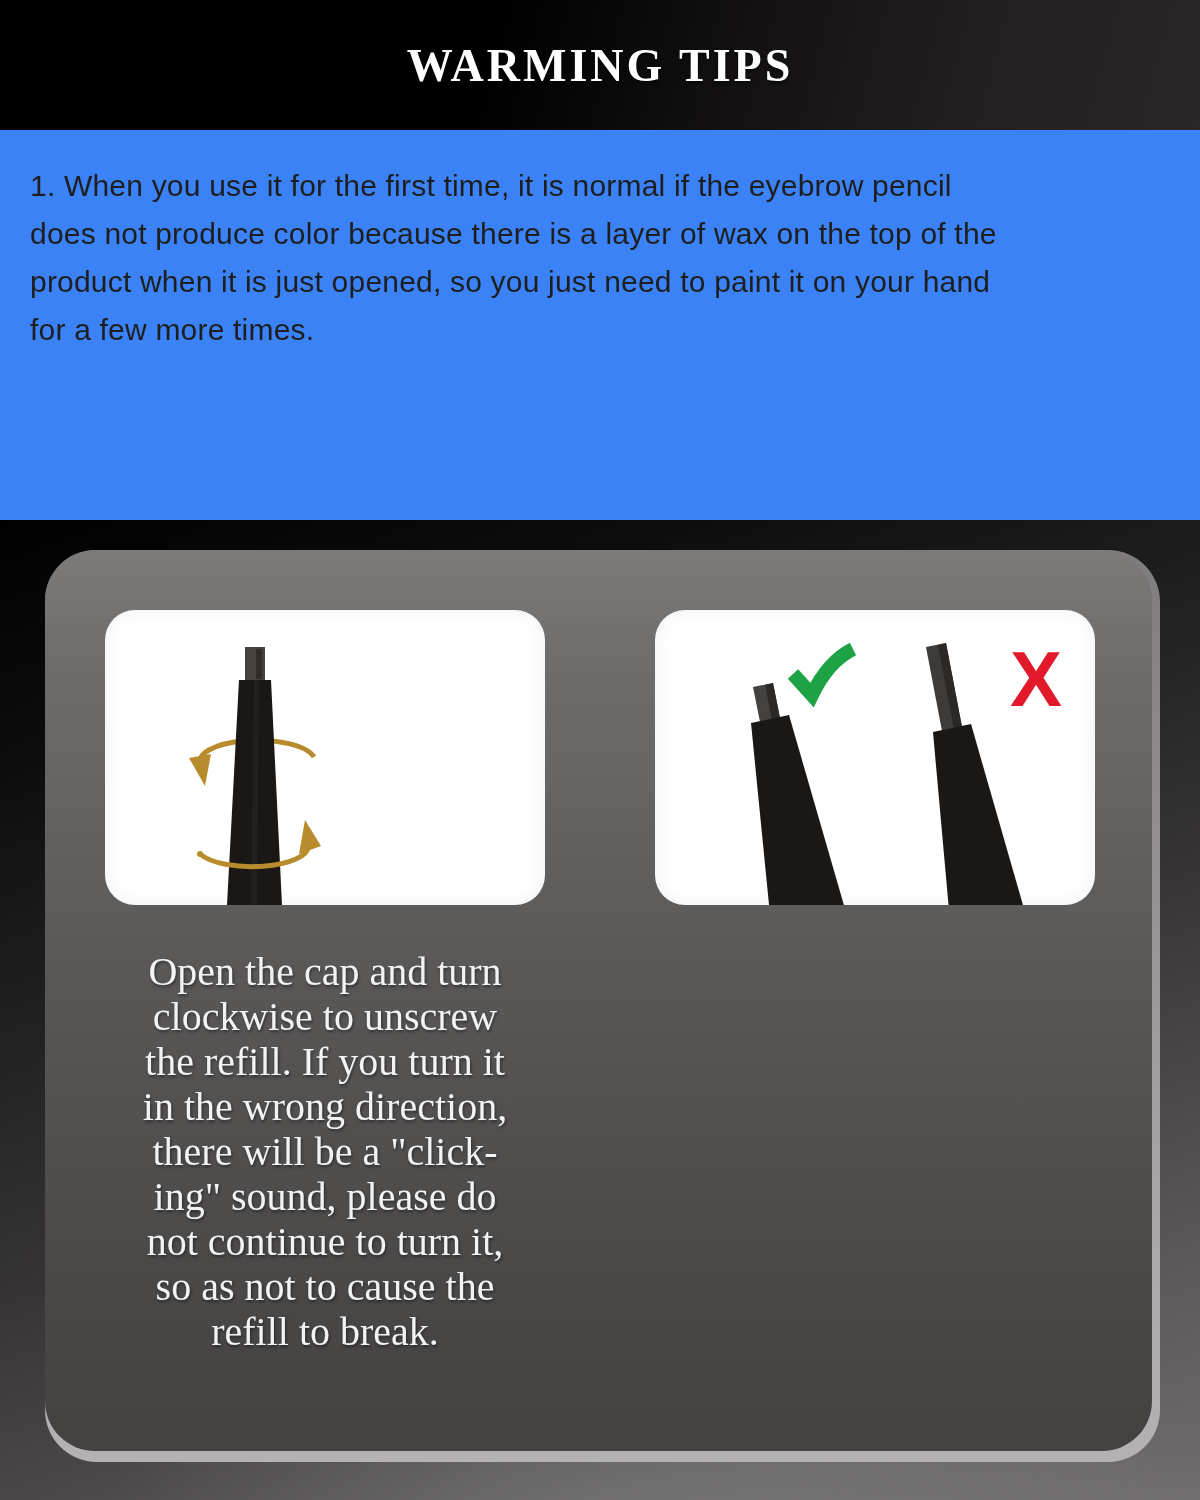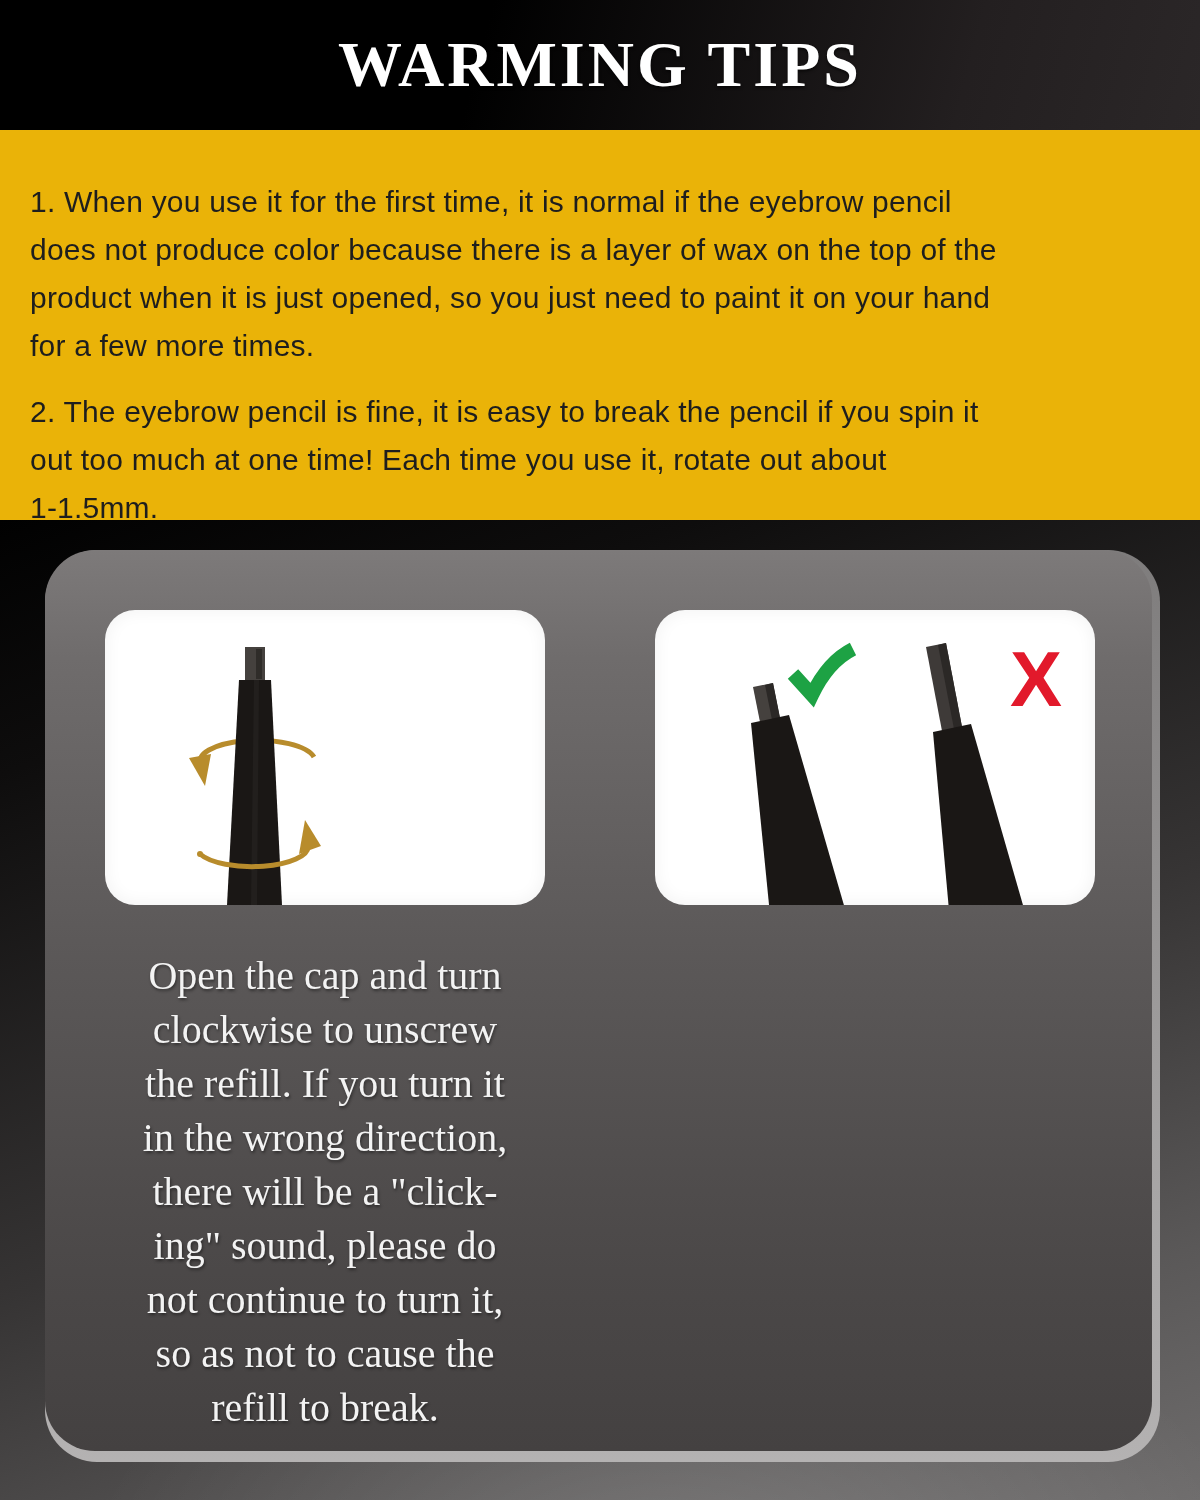--- a/index.html
+++ b/index.html
@@ -13,30 +13,30 @@
   .header{
     height:130px;
     background:linear-gradient(105deg,#000000 0%,#000000 40%,#231f20 80%,#2b2728 100%);
     display:flex;align-items:center;justify-content:center;
   }
   .header h1{
     margin:12px;
     color:#ffffff;
     font-family:"Liberation Serif",serif;
     font-weight:bold;
-    font-size:64px;
+    font-size:46px;
     letter-spacing:3px;
     text-shadow:0 2px 3px rgba(0,0,0,.6);
   }
   
   .intro{
     height:390px;
     box-sizing:border-box;
-    background:#eab308;
-    padding:48px 26px 0 30px;
+    background:#3b82f6;
+    padding:32px 26px 0 30px;
   }
   .tip{
     margin:0 0 18px 0;
     font-size:30px;
     line-height:48px;
     letter-spacing:.2px;
     color:#1e1e1e;
     white-space:pre-line;
   }
   
@@ -80,44 +80,41 @@
   .captions{
     display:flex;
     padding-left:50px;
     gap:90px;
     margin-top:44px;
   }
   .caption{
     width:460px;
     font-family:"Liberation Serif",serif;
     font-size:40px;
-    line-height:54px;
+    line-height:45px;
     color:#f3f3f3;
     text-align:center;
     white-space:pre-line;
     text-shadow:1px 2px 3px rgba(0,0,0,.45);
   }
 </style>
 </head>
 <body>
 
 <div class="page">
 
   <header class="header">
     <h1>WARMING TIPS</h1>
   </header>
 
   <section class="intro">
     <p class="tip">1. When you use it for the first time, it is normal if the eyebrow pencil
 does not produce color because there is a layer of wax on the top of the
 product when it is just opened, so you just need to paint it on your hand
 for a few more times.</p>
-    <p class="tip">2. The eyebrow pencil is fine, it is easy to break the pencil if you spin it
-out too much at one time! Each time you use it, rotate out about
-1-1.5mm.</p>
   </section>
 
   <section class="lower">
     <div class="panel-wrap">
       <div class="panel">
 
         <div class="cards">
 
           <div class="card">
             <svg width="440" height="295" viewBox="0 0 440 295">

